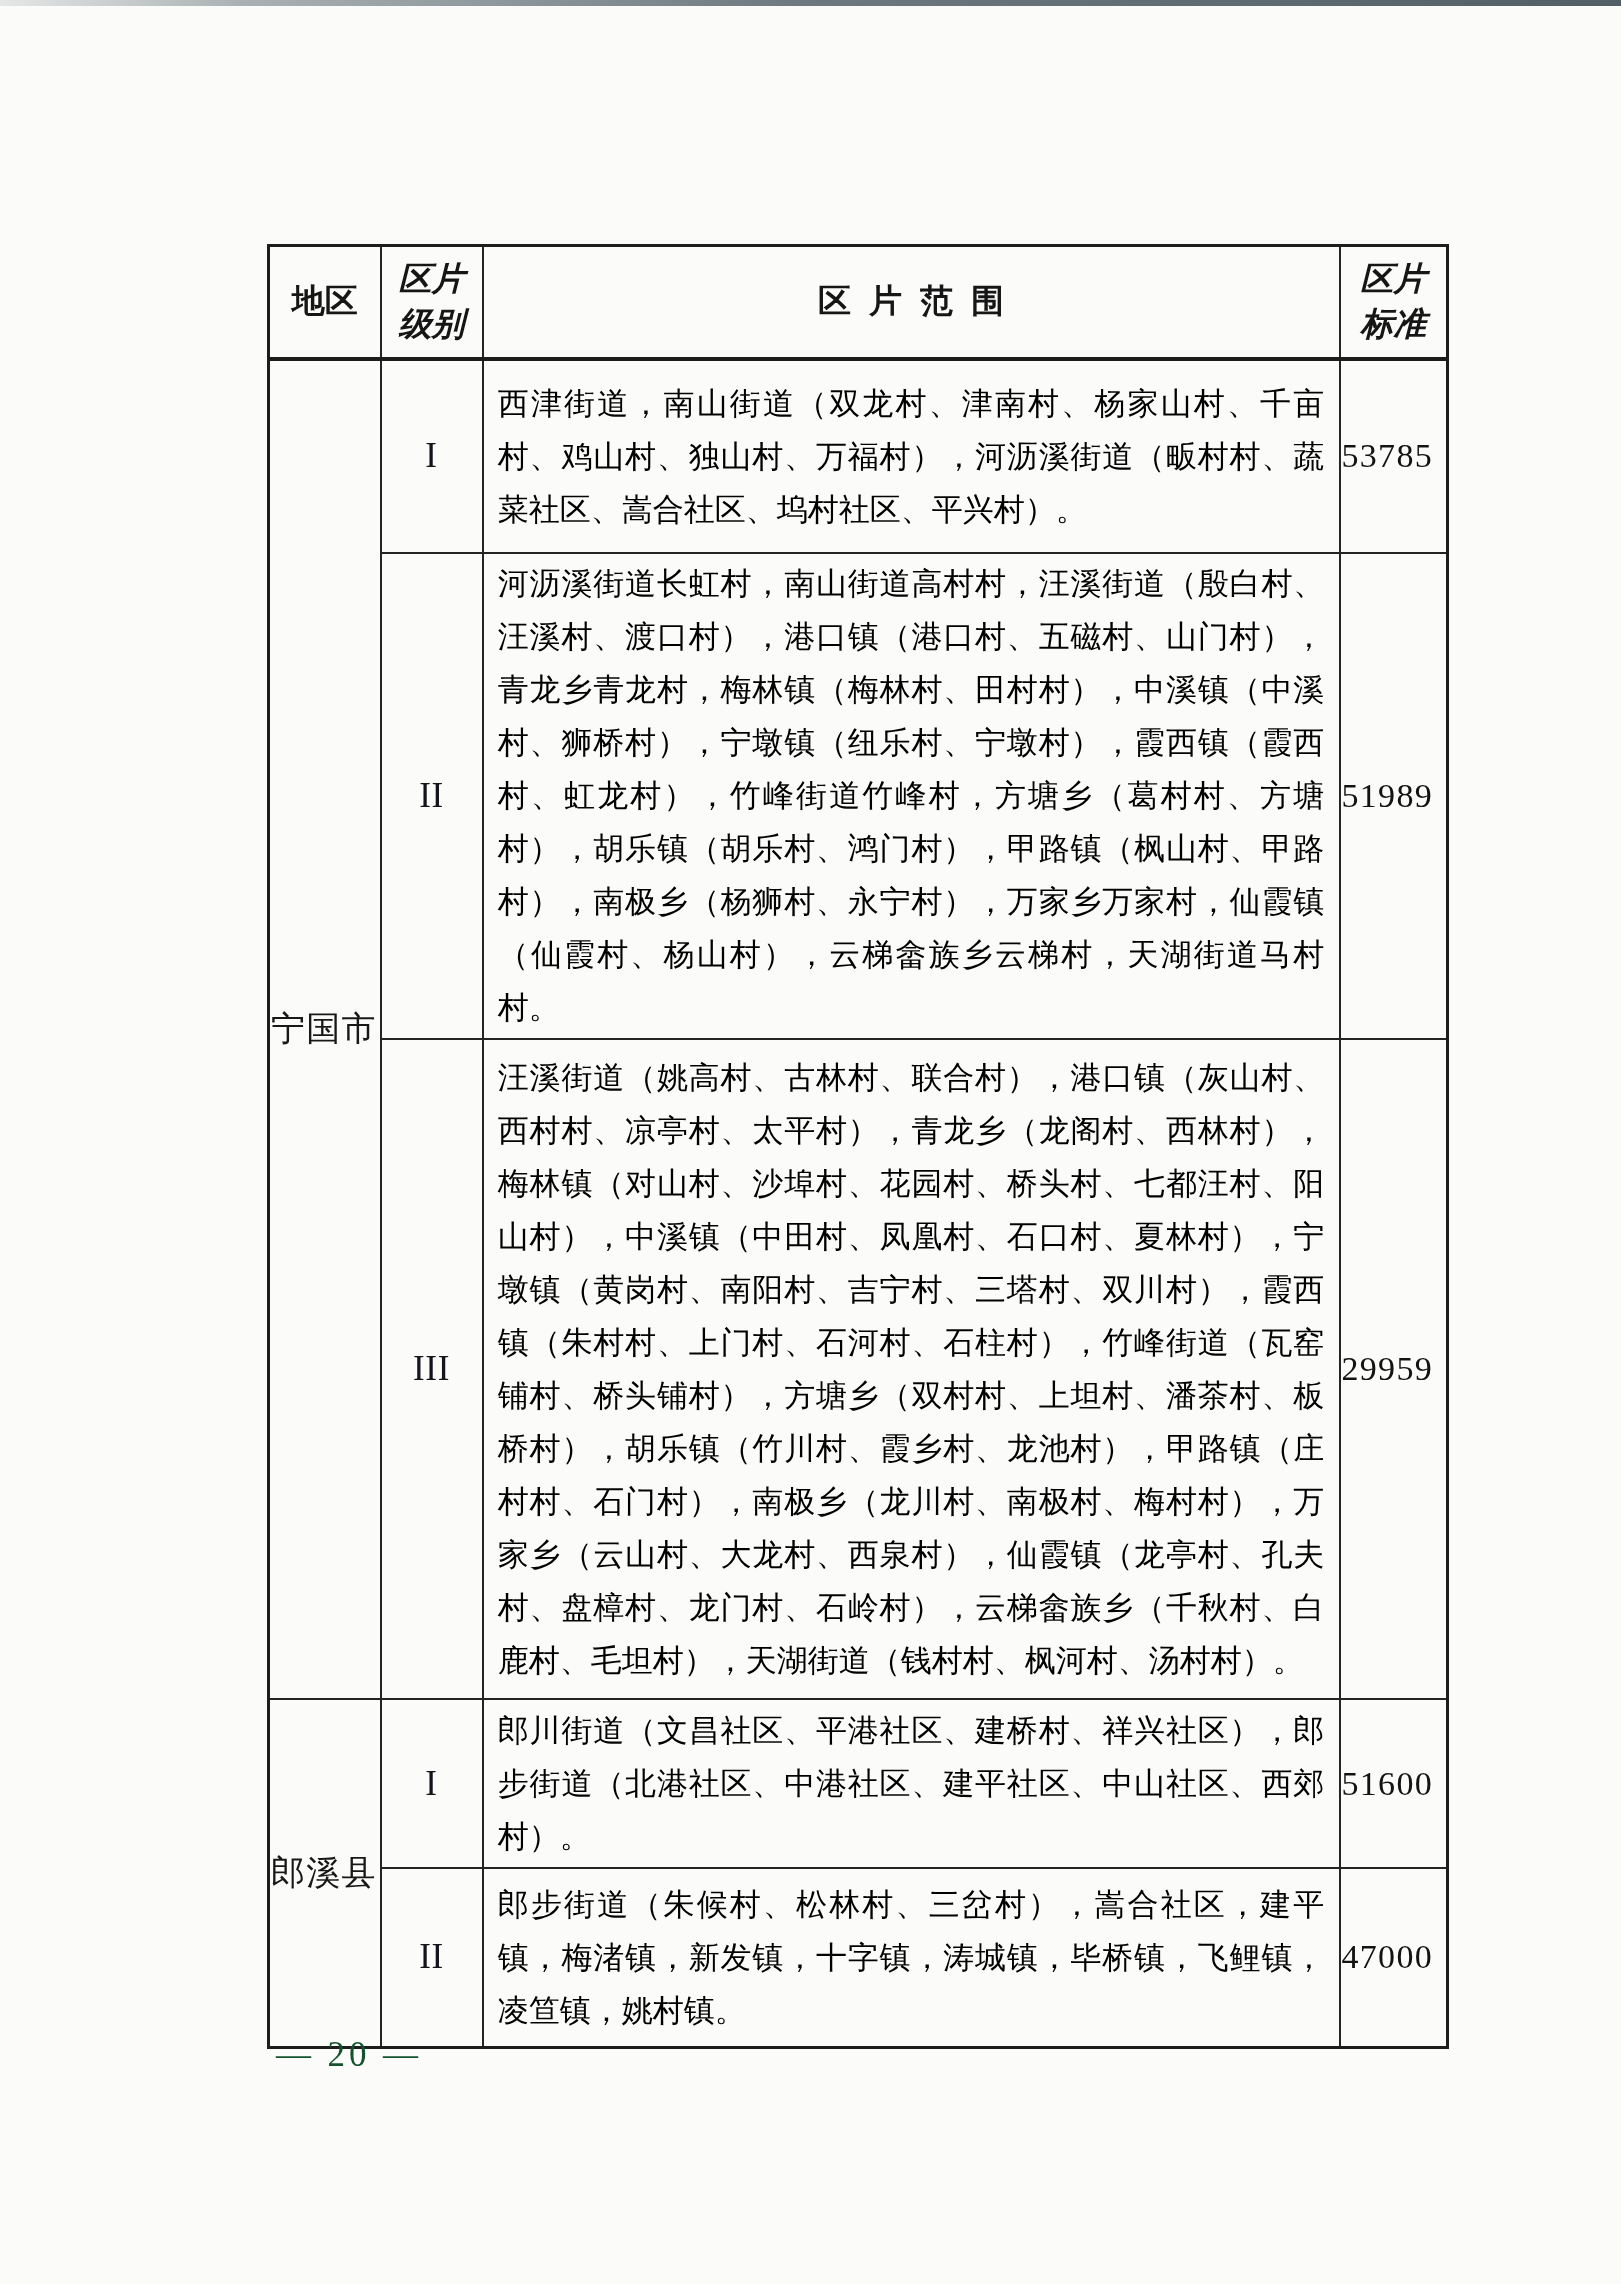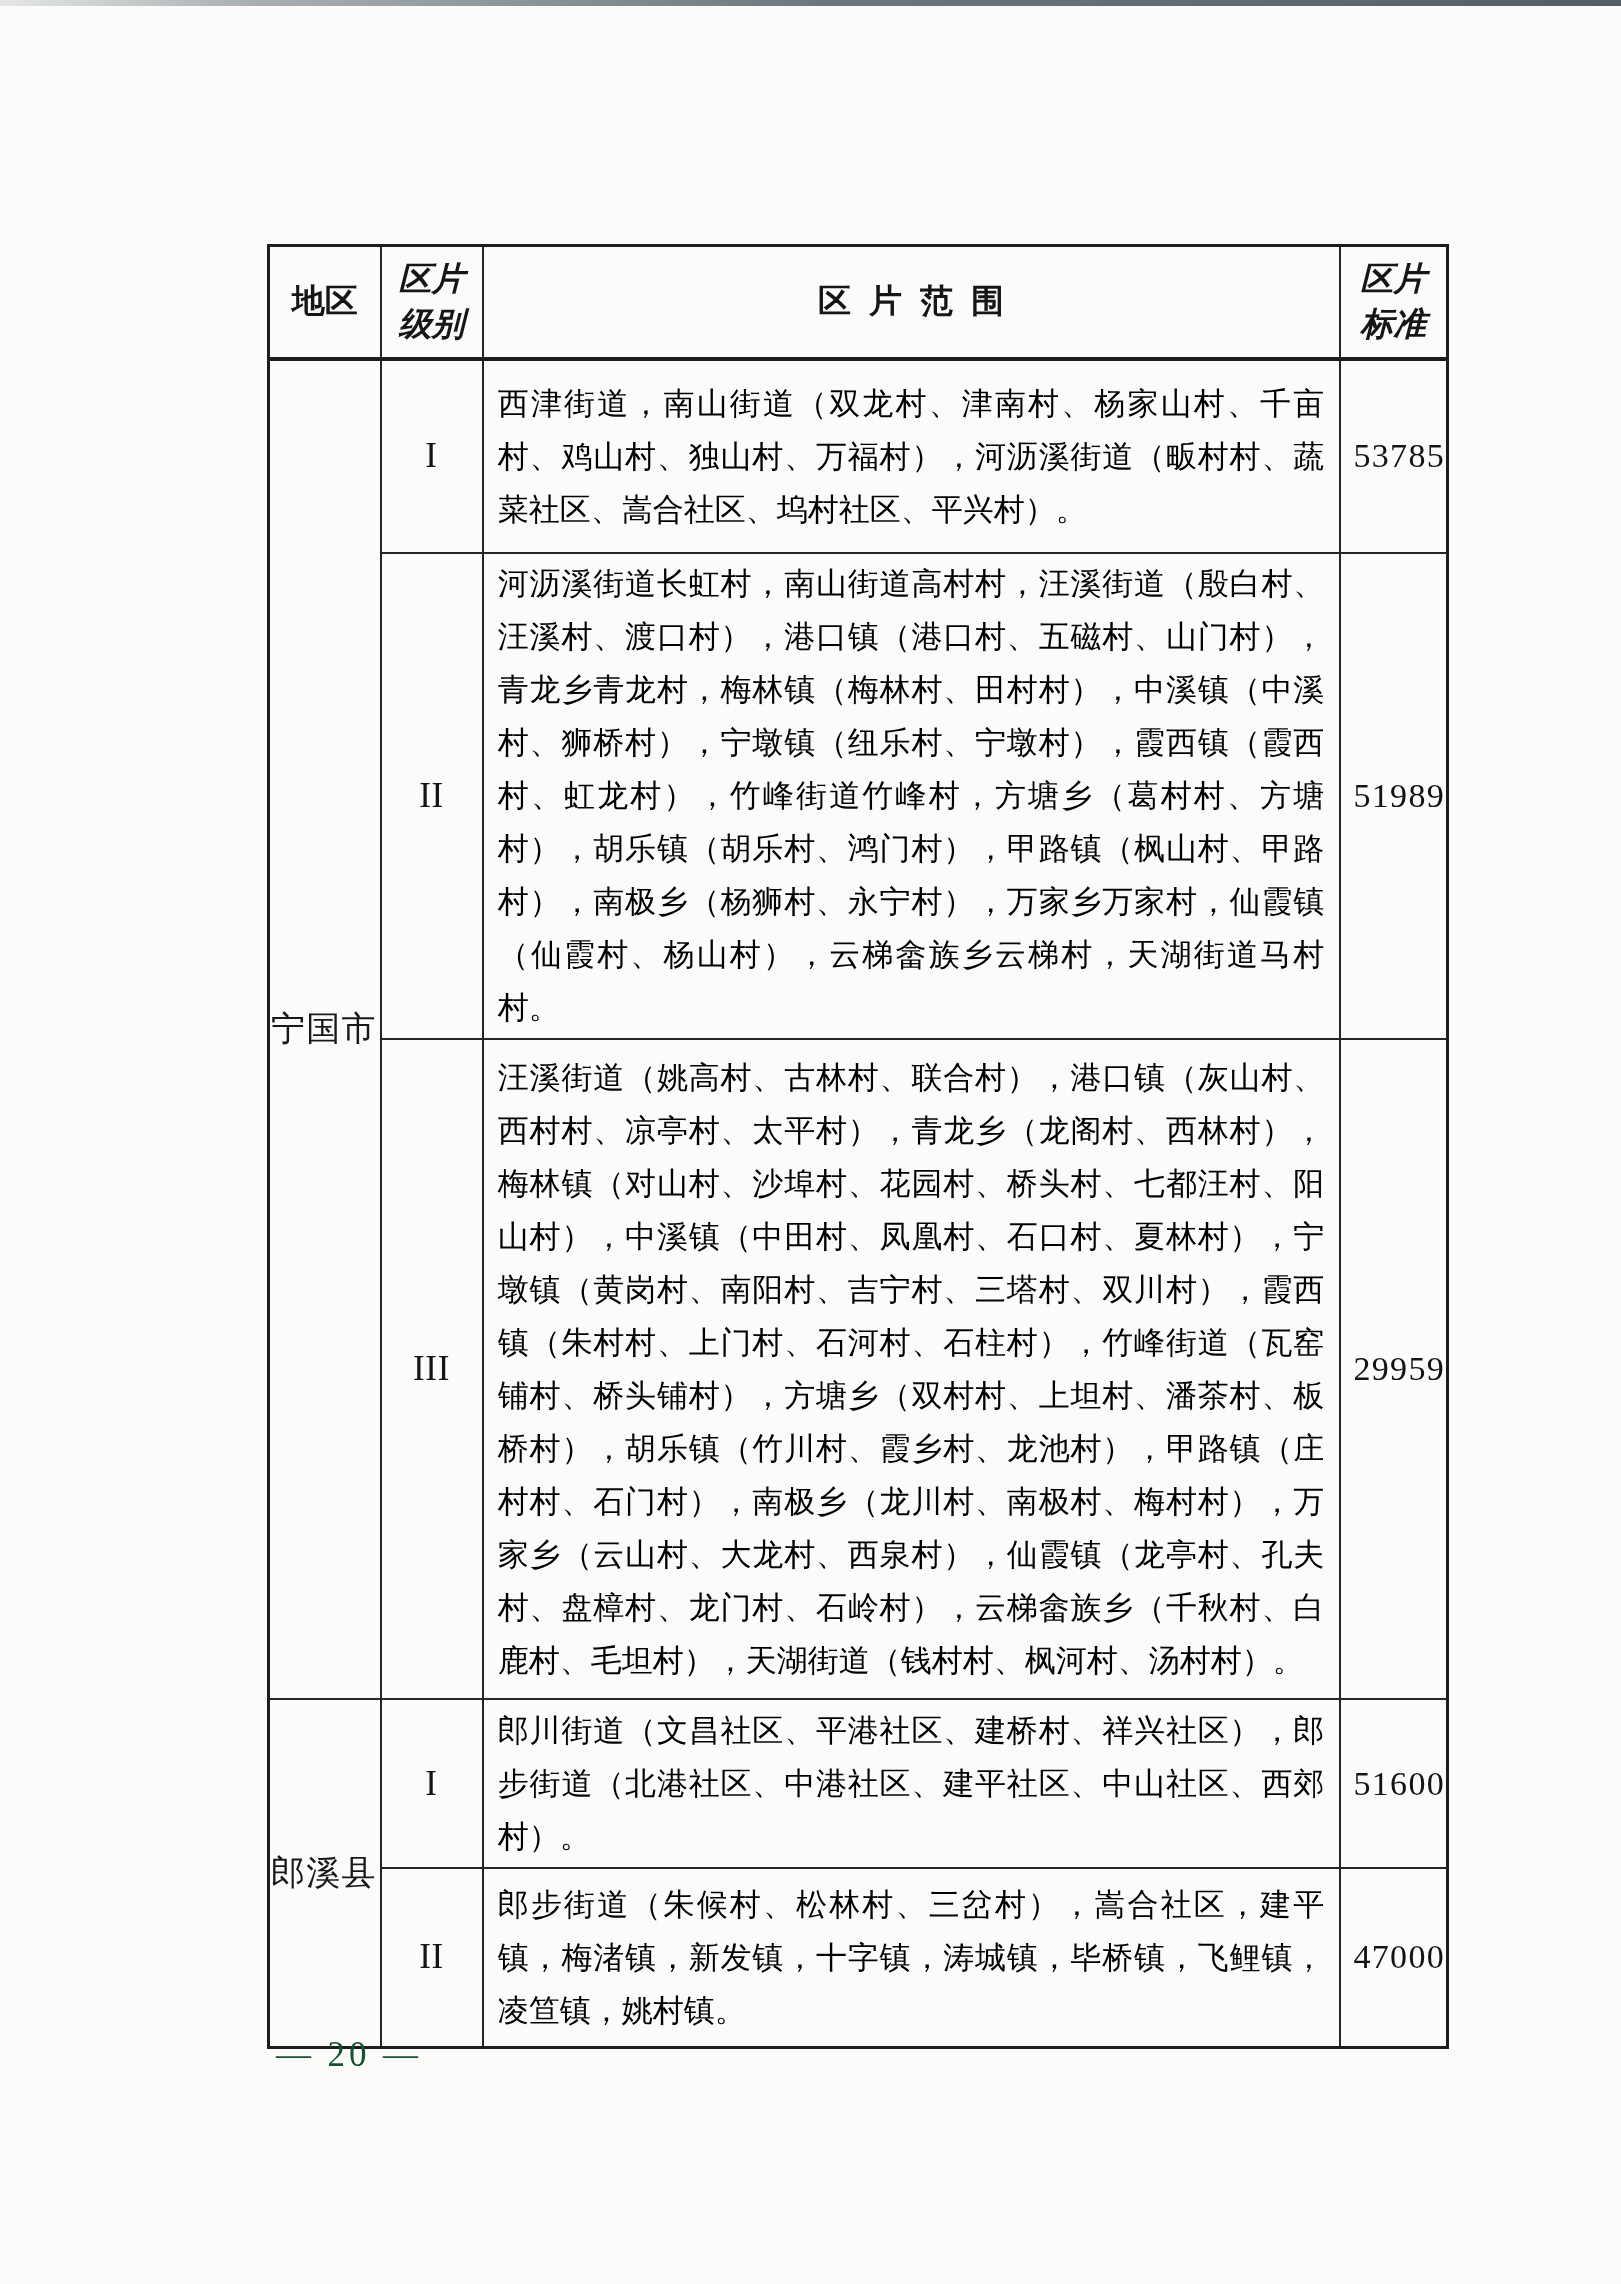--- a/index.html
+++ b/index.html
@@ -75,21 +75,21 @@
     line-height: 53px;
     text-align: justify;
     text-justify: inter-ideograph;
     vertical-align: middle;
     padding: 3.9px 14.3px;
     color: #000000;
   }
   td.standard {
     font-family: "Liberation Serif", "DejaVu Serif", serif;
     font-size: 34px;
-    text-align: right;
+    text-align: left;
     vertical-align: middle;
     letter-spacing: 1.3px;
     color: #131313;
   }
 
   #page-number {
     position: absolute;
     left: 276px; top: 2035px;
     font-family: "Liberation Serif", "DejaVu Serif", serif;
     font-size: 35px;

